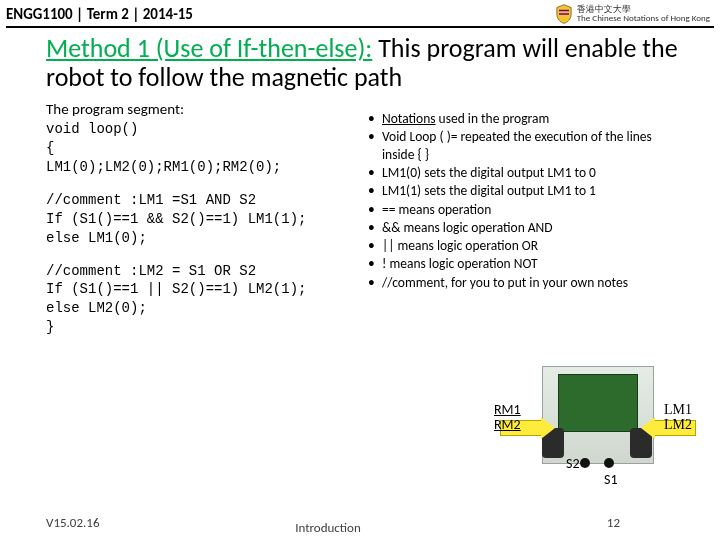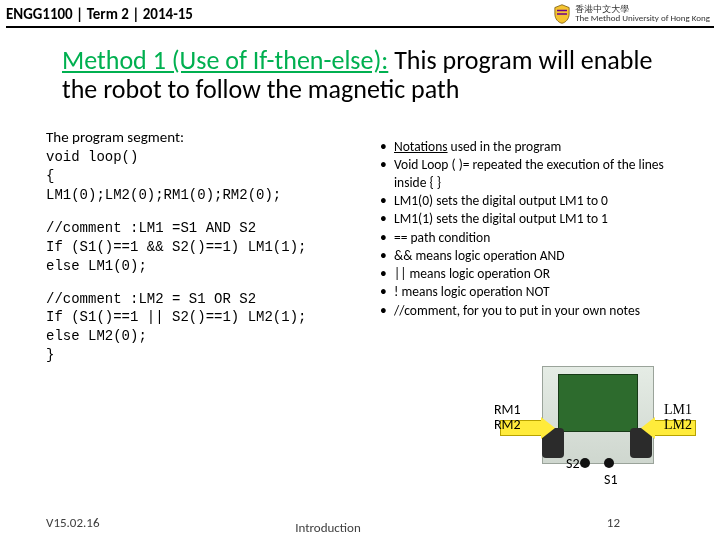--- a/index.html
+++ b/index.html
@@ -42,31 +42,30 @@
   .logo-text { line-height: 1; }
   .rule {
     border: none;
     border-top: 2px solid #000;
     margin: 0 6px 4px 6px;
   }
   .title {
     font-size: 26px;
     line-height: 1.12;
     padding: 2px 36px 6px 46px;
-    margin: 16px;
+    margin: 0;
     font-weight: normal;
   }
   .title .method {
     color: #00b050;
     text-decoration: underline;
   }
   .body {
     display: flex;
     padding: 0 8px 0 46px;
-    gap: 12px;
   }
   .left {
     width: 310px;
     font-size: 15px;
   }
   .right {
     width: 330px;
     font-size: 14px;
     position: relative;
   }
@@ -183,40 +182,40 @@
     top: -4px;
     width: 0; height: 0;
     border-top: 11px solid transparent;
     border-bottom: 11px solid transparent;
   }
   .arrow-left { left: 4px; top: 54px; }
   .arrow-left::after { right: -14px; border-left: 14px solid #ffeb3b; }
   .arrow-right { left: 158px; top: 54px; }
   .arrow-right::after { left: -14px; border-right: 14px solid #ffeb3b; }
   .lbl { position: absolute; font-size: 14px; line-height: 1.1; }
-  .lbl-rm { left: -2px; top: 36px; text-align: center; }
+  .lbl-rm { left: -2px; top: 36px; text-align: center; text-decoration: underline; }
   .lbl-lm { left: 168px; top: 36px; font-family: Liberation Serif, serif; }
   .lbl-s2 { left: 70px; top: 90px; }
   .lbl-s1 { left: 108px; top: 106px; }
 </style>
 </head>
 <body>
 
 <div class="slide">
 
   <div class="header">
     <span class="course">ENGG1100 | Term 2 | 2014-15</span>
     <span class="logo">
       <svg class="logo-shield" viewBox="0 0 24 28">
         <path d="M12 1 L22 5 V14 C22 21 17 26 12 27 C7 26 2 21 2 14 V5 Z" fill="#f4c430" stroke="#6b4a00" stroke-width="1"></path>
         <path d="M5 9 H19 M5 14 H19" stroke="#6b008a" stroke-width="2"></path>
       </svg>
       <span class="logo-text">
         <span>香港中文大學</span><br>
-        <span>The Method University of Hong Kong</span>
+        <span>The Chinese Notations of Hong Kong</span>
       </span>
     </span>
   </div>
   <hr class="rule">
 
   <h1 class="title">
     <span class="method">Method 1 (Use of If-then-else):</span><span> This program will enable the robot to follow the magnetic path</span>
   </h1>
 
   <div class="body">
@@ -235,21 +234,21 @@
     </div>
 
     <div class="right">
       <ul class="notes">
         <li>
           <span class="u">Notations</span><span> used in the program</span>
         </li>
         <li>Void Loop ( )= repeated the execution of the lines inside { }</li>
         <li>LM1(0) sets the digital output LM1 to 0</li>
         <li>LM1(1) sets the digital output LM1 to 1</li>
-        <li>== path condition</li>
+        <li>== means operation</li>
         <li>&amp;&amp; means logic operation AND</li>
         <li>|| means logic operation OR</li>
         <li>! means logic operation NOT</li>
         <li>//comment, for you to put in your own notes</li>
       </ul>
     </div>
   </div>
 
   <div class="robot-wrap">
     <div class="robot-img"></div>

